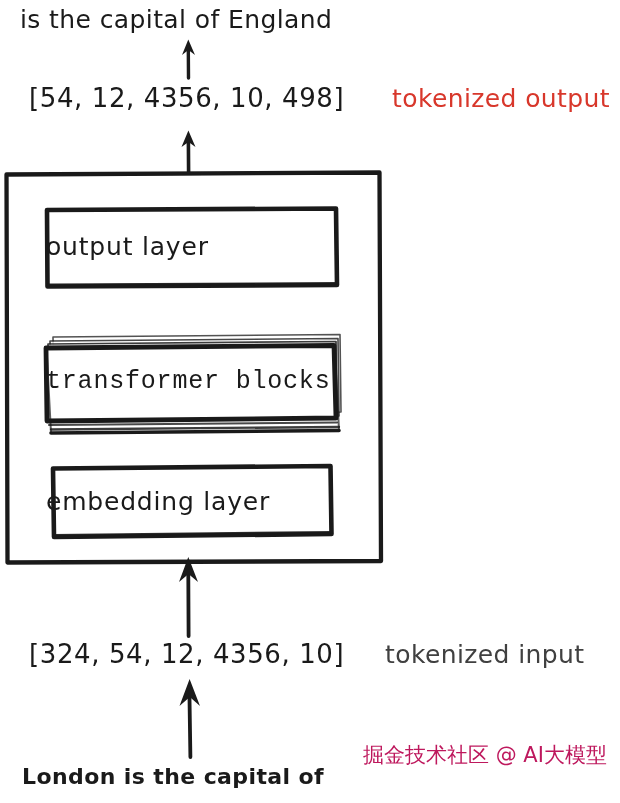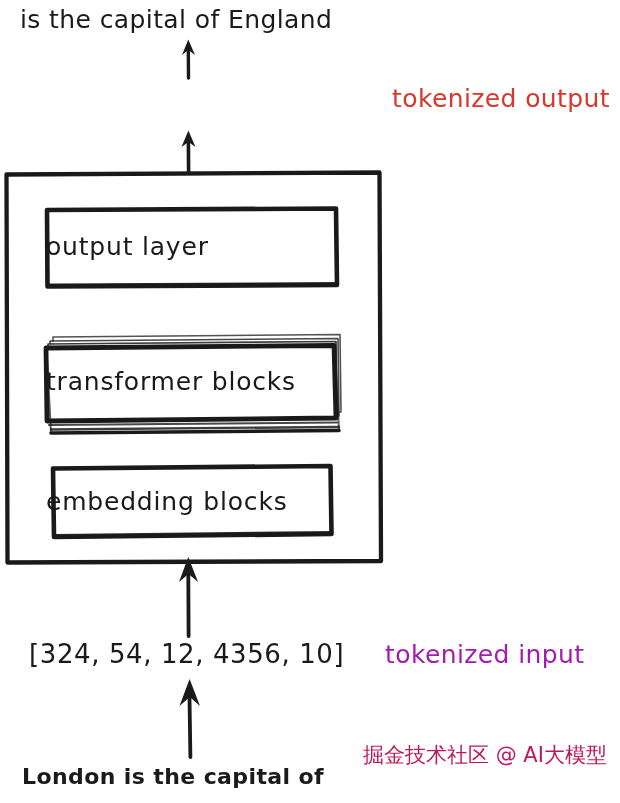--- a/index.html
+++ b/index.html
@@ -56,21 +56,21 @@
     top: 637px;
     font-size: 26px;
     line-height: 34px;
     letter-spacing: 0.6px;
   }
   #in-label {
     left: 385px;
     top: 638px;
     font-size: 25px;
     line-height: 34px;
-    color: #a21caf;
+    color: #404040;
   }
 
   
   #in-sentence {
     left: 22px;
     top: 760px;
     font-size: 22px;
     line-height: 34px;
     font-weight: bold;
   }
@@ -102,21 +102,21 @@
     position: absolute;
     text-align: left;
     color: #1a1a1a;
     font-size: 25px;
     line-height: 30px;
     white-space: nowrap;
     font-family: "DejaVu Sans", sans-serif;
     letter-spacing: 0.8px;
   }
   #lbl-output  { left: 46px; top: 232px;  width: 290px; }
-  #lbl-blocks  { left: 46px; top: 367px;  width: 290px; }
+  #lbl-blocks  { left: 46px; top: 367px;  width: 290px; font-family: Liberation Mono, monospace; }
   #lbl-embed   { left: 46px; top: 487px;  width: 290px; }
 </style>
 </head>
 <body>
 
 <div id="canvas">
 
   <svg id="art" viewBox="0 0 620 803" xmlns="http://www.w3.org/2000/svg">
 
     <g>
@@ -169,28 +169,29 @@
     </g>
 
     <g>
       <path d="M190.4,757 L189.5,698" stroke="#1a1a1a" stroke-width="3.8" stroke-linecap="round" fill="none"></path>
       <path d="M179.5,706 L189.6,679 L200,706 L189.8,697 Z" fill="#1a1a1a"></path>
     </g>
   </svg>
 
   <div class="txt" id="out-sentence">is the capital of England</div>
 
+  <div class="txt" id="out-tokens">[54, 12, 4356, 10, 498]</div>
 
   <div class="txt" id="out-label">tokenized output</div>
 
   <div class="boxlabel" id="lbl-output">output layer</div>
 
   <div class="boxlabel" id="lbl-blocks">transformer blocks</div>
 
-  <div class="boxlabel" id="lbl-embed">embedding blocks</div>
+  <div class="boxlabel" id="lbl-embed">embedding layer</div>
 
   <div class="txt" id="in-tokens">[324, 54, 12, 4356, 10]</div>
 
   <div class="txt" id="in-label">tokenized input</div>
 
   <div class="txt" id="in-sentence">London is the capital of</div>
 
   <div id="watermark">掘金技术社区 @ AI大模型</div>
 
 </div>

